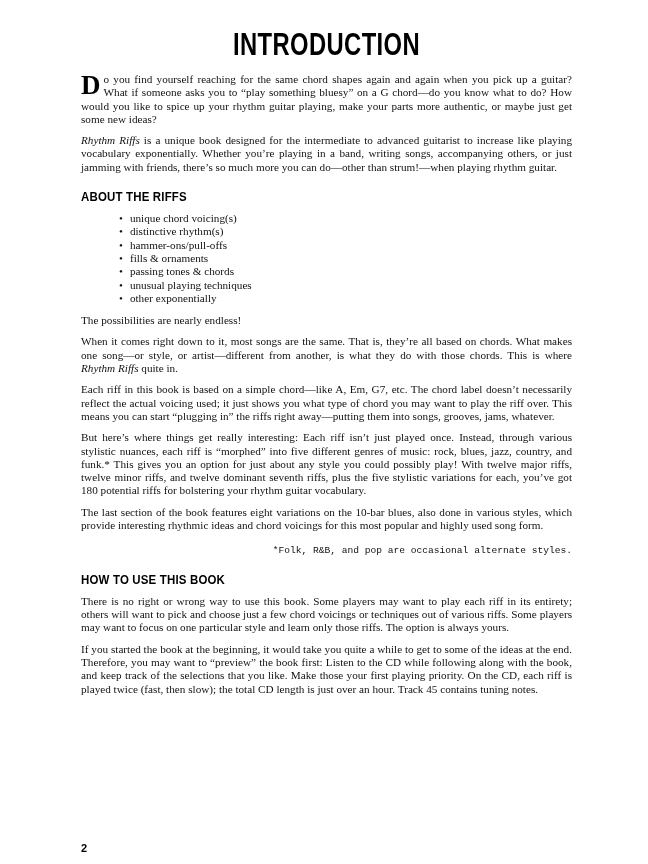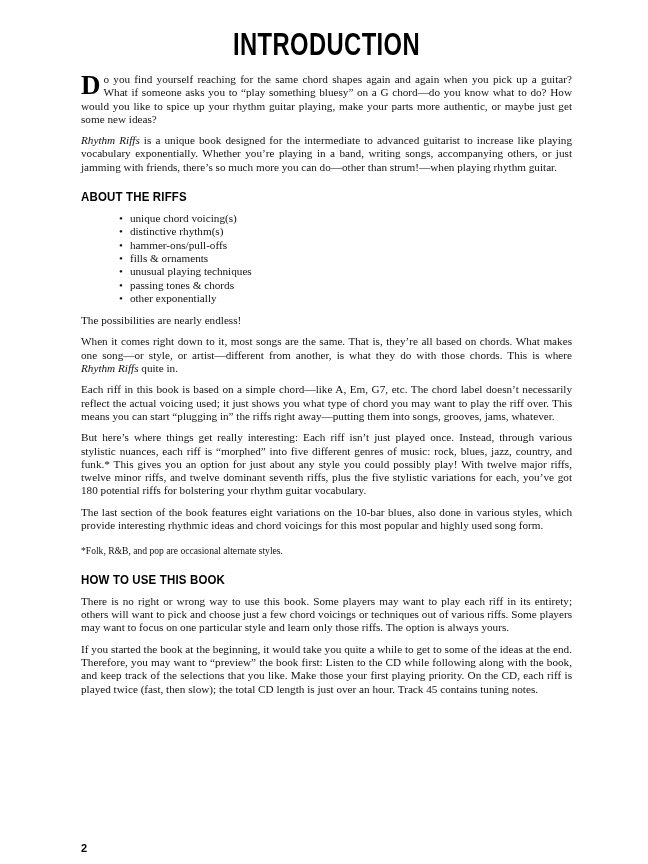--- a/index.html
+++ b/index.html
@@ -57,21 +57,22 @@
     list-style: none;
     margin: 2px 0 9px 0;
     padding: 0 0 0 38px;
   }
   .riff-list li { margin: 0; }
   .riff-list li::before { content: "•"; margin-right: 7px; }
   .footnote {
     margin: 13px 0 0 0;
     font-size: 9.6px;
     line-height: 11.5px;
-    text-align: left;
+    text-align: right;
+    font-family: Liberation Mono, monospace;
   }
   .page-number {
     position: absolute;
     left: 57px;
     bottom: 9px;
     font-family: "Liberation Sans", sans-serif;
     font-weight: bold;
     font-size: 11px;
     color: #000000;
   }
@@ -88,22 +89,22 @@
   <p class="para"><i>Rhythm Riffs</i><span> is a unique book designed for the intermediate to advanced guitarist to increase like playing vocabulary exponentially. Whether you’re playing in a band, writing songs, accompanying others, or just jamming with friends, there’s so much more you can do—other than strum!—when playing rhythm guitar.</span></p>
 
   <h2 class="section-heading">ABOUT THE RIFFS</h2>
 
 
   <ul class="riff-list">
     <li>unique chord voicing(s)</li>
     <li>distinctive rhythm(s)</li>
     <li>hammer-ons/pull-offs</li>
     <li>fills &amp; ornaments</li>
+    <li>passing tones &amp; chords</li>
     <li>unusual playing techniques</li>
-    <li>passing tones &amp; chords</li>
     <li>other exponentially</li>
   </ul>
 
   <p class="para">The possibilities are nearly endless!</p>
 
   <p class="para"><span>When it comes right down to it, most songs are the same. That is, they’re all based on chords. What makes one song—or style, or artist—different from another, is what they do with those chords. This is where </span><i>Rhythm Riffs</i><span> quite in.</span></p>
 
   <p class="para">Each riff in this book is based on a simple chord—like A, Em, G7, etc. The chord label doesn’t necessarily reflect the actual voicing used; it just shows you what type of chord you may want to play the riff over. This means you can start “plugging in” the riffs right away—putting them into songs, grooves, jams, whatever.</p>
 
   <p class="para">But here’s where things get really interesting: Each riff isn’t just played once. Instead, through various stylistic nuances, each riff is “morphed” into five different genres of music: rock, blues, jazz, country, and funk.* This gives you an option for just about any style you could possibly play! With twelve major riffs, twelve minor riffs, and twelve dominant seventh riffs, plus the five stylistic variations for each, you’ve got 180 potential riffs for bolstering your rhythm guitar vocabulary.</p>

